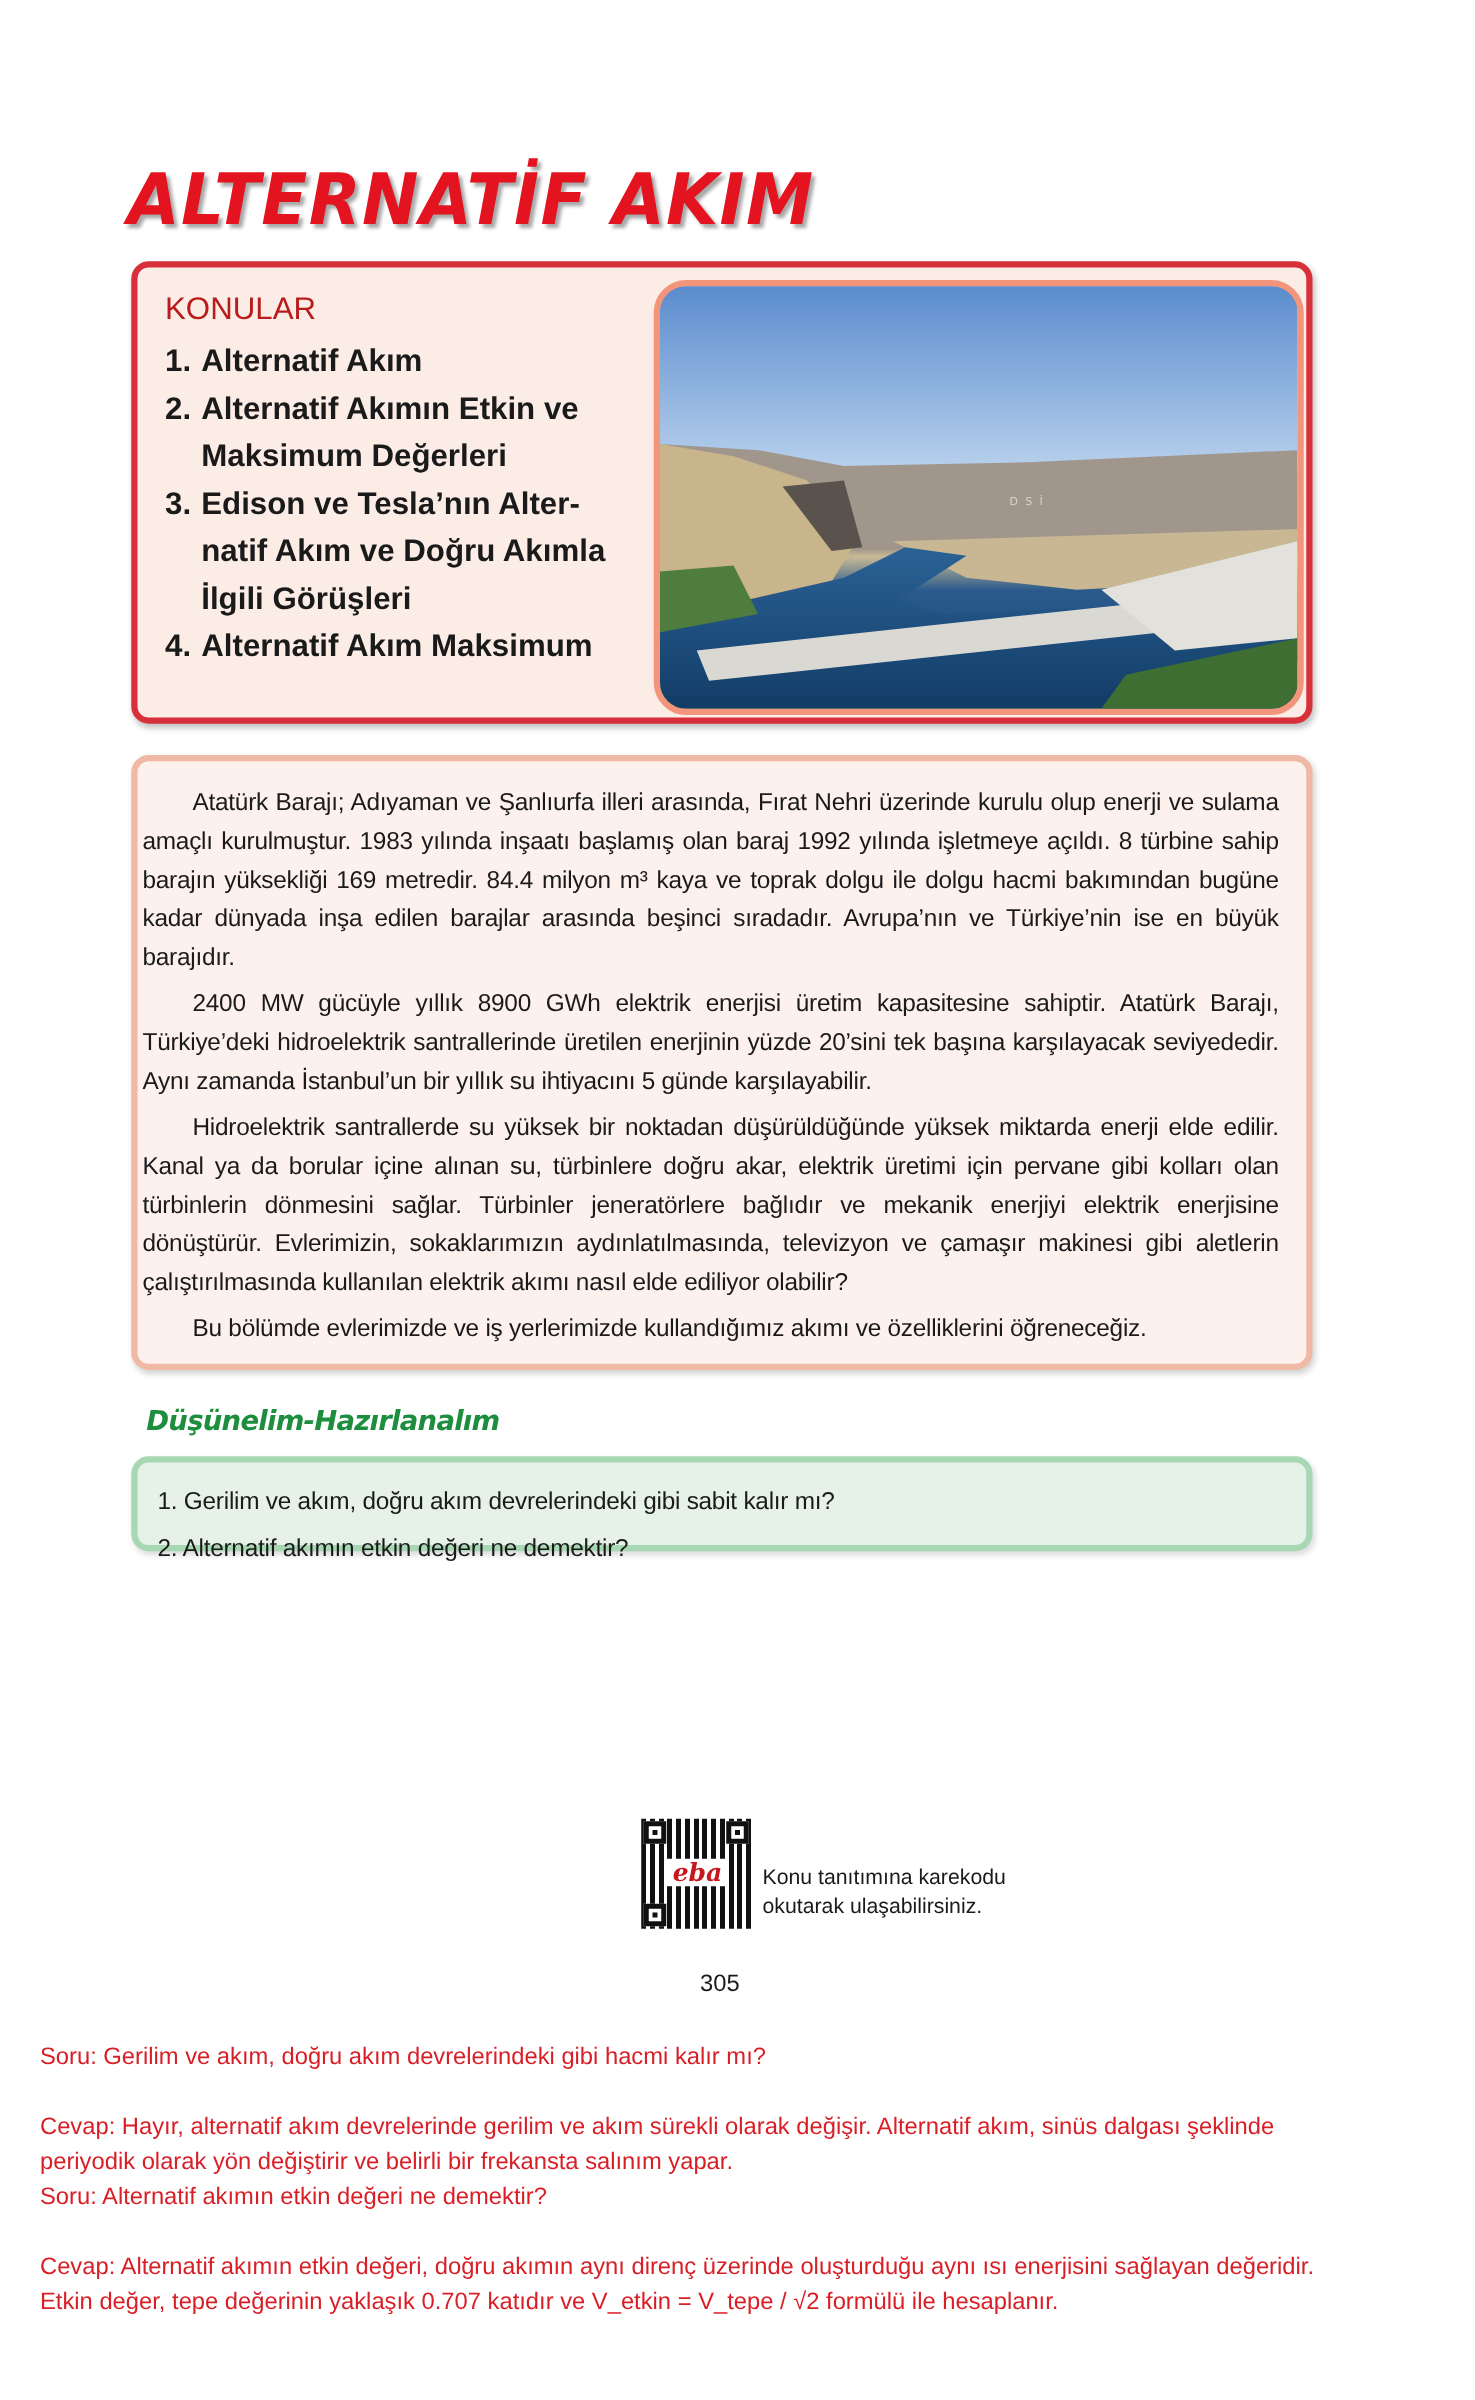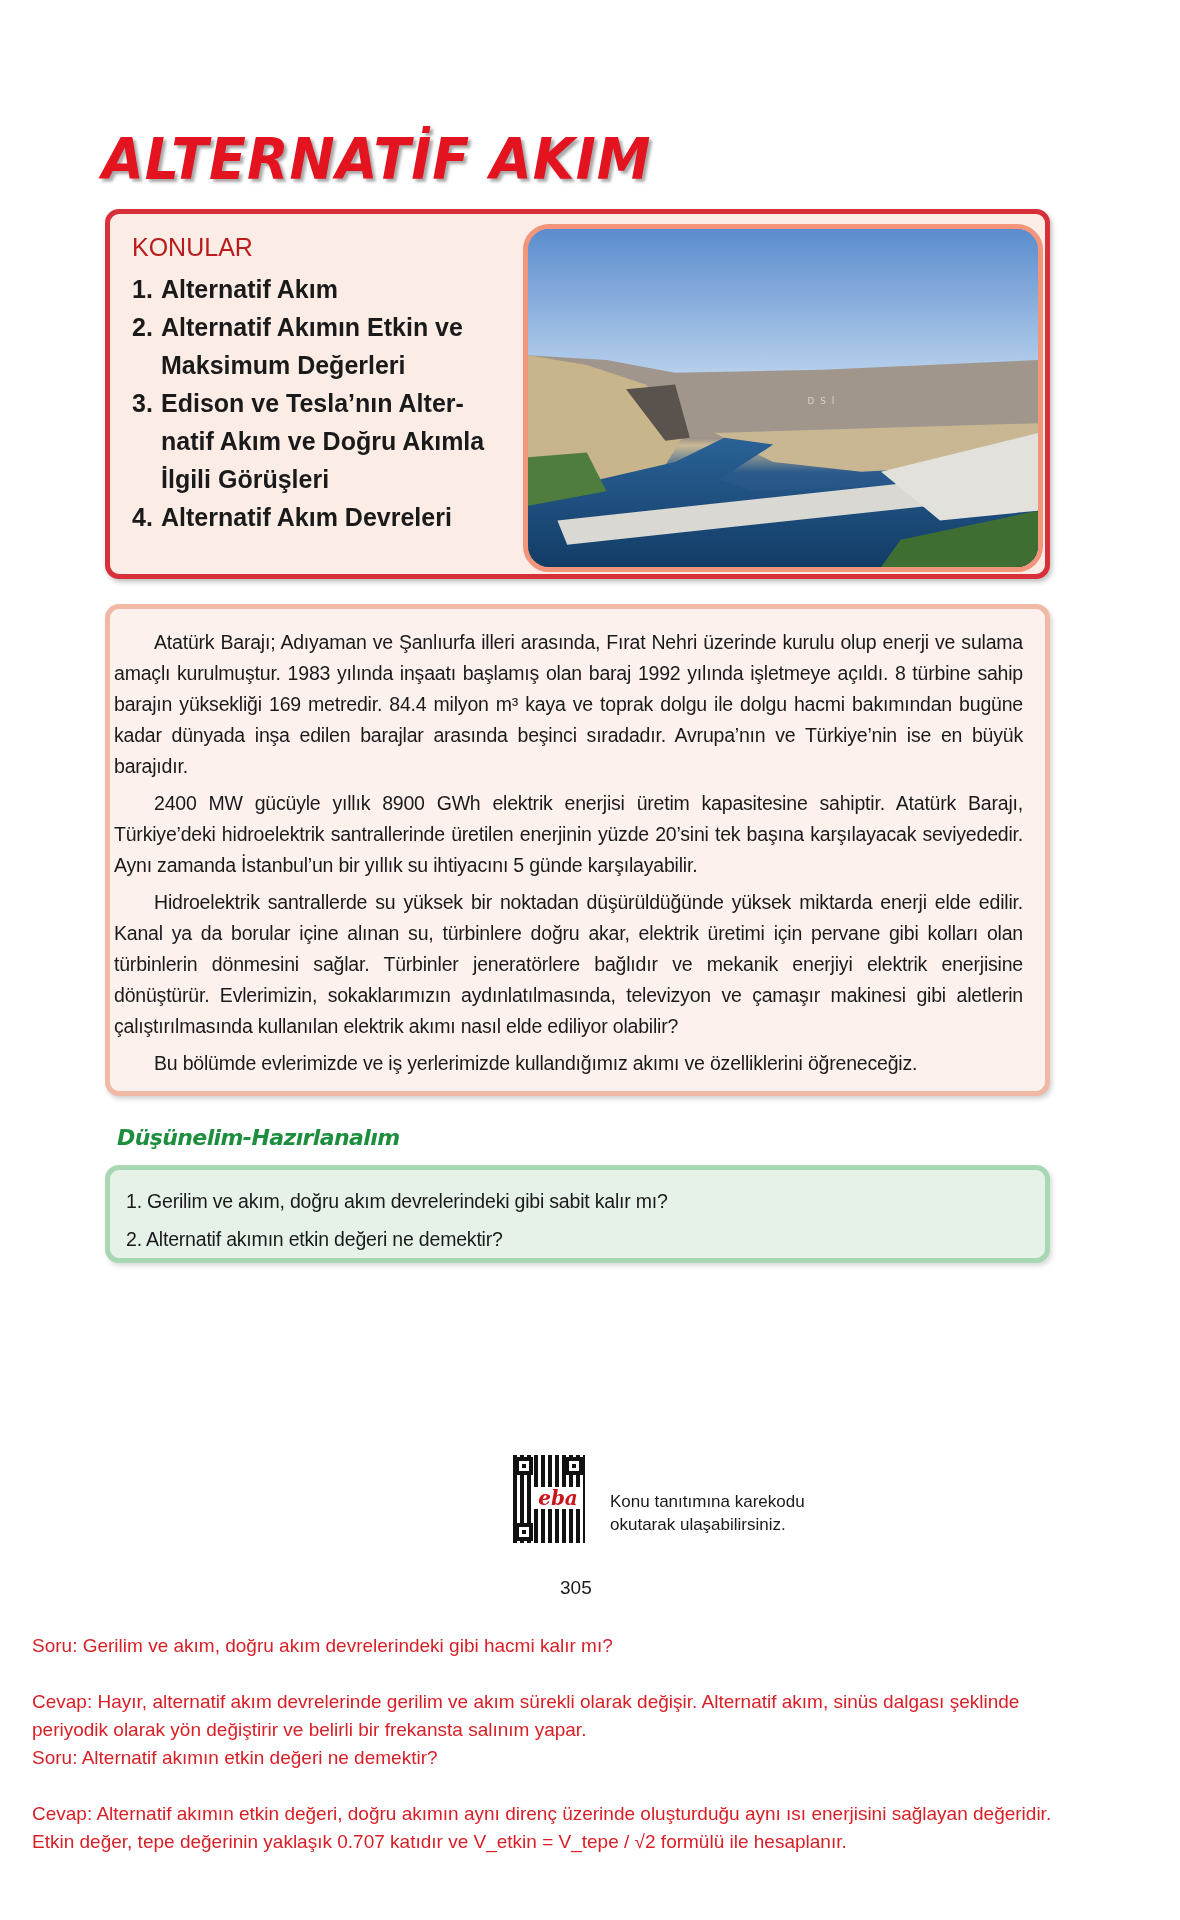--- a/index.html
+++ b/index.html
@@ -41,27 +41,27 @@
     margin: 0 0 6px 0; font-size: 19.5px; line-height: 31px; text-align: justify;
     text-indent: 40px; font-family: "Liberation Sans Narrow", "Liberation Sans", sans-serif;
     letter-spacing: -0.2px;
   }
   .section-title {
     position: absolute; left: 117px; top: 1125px;
     font-family: "DejaVu Sans", sans-serif; font-weight: bold; font-style: italic;
     font-size: 22px; color: #1d8d3e; letter-spacing: -0.6px;
   }
   .questions-box {
-    position: absolute; left: 105px; top: 1165px; width: 945px; height: 98px;
+    position: absolute; left: 105px; top: 1165px; width: 945px; height: 76px;
     box-sizing: border-box; border: 5px solid #a7d8b3; border-radius: 14px;
     background: #e6f2e8; box-shadow: 2px 3px 5px rgba(0,0,0,0.15); padding: 12px 16px;
   }
   .questions-box .q { font-size: 19.5px; line-height: 38px; letter-spacing: -0.2px; }
   .qr {
-    position: absolute; left: 513px; top: 1455px; width: 72px; height: 88px;
+    position: absolute; left: 513px; top: 1455px; width: 88px; height: 88px;
     background:
       repeating-linear-gradient(90deg, #111 0 4px, transparent 4px 7px),
       repeating-linear-gradient(0deg, #fff 0 3px, transparent 3px 6px);
     background-color: #fff;
   }
   .qr .finder { position: absolute; width: 18px; height: 18px; border: 4px solid #111; background: #fff; box-sizing: border-box; }
   .qr .finder::after { content: ""; position: absolute; left: 3px; top: 3px; width: 4px; height: 4px; background: #111; }
   .qr .eba {
     position: absolute; left: 20px; top: 32px; width: 50px; height: 22px; background: #fff;
     font-family: "DejaVu Serif", serif; font-style: italic; font-weight: bold; font-size: 20px;
@@ -78,21 +78,21 @@
 <body>
 
 <div class="title">ALTERNATİF AKIM</div>
 
 <div class="topics-box">
   <div class="topics-heading">KONULAR</div>
   <ul class="topics-list">
     <li><span class="num">1.</span><span>Alternatif  Akım</span></li>
     <li><span class="num">2.</span><span>Alternatif Akımın Etkin ve Maksimum Değerleri</span></li>
     <li><span class="num">3.</span><span>Edison ve Tesla’nın Alter-natif Akım ve Doğru Akımla İlgili Görüşleri</span></li>
-    <li><span class="num">4.</span><span>Alternatif Akım Devreleri</span></li>
+    <li><span class="num">4.</span><span>Alternatif Akım Maksimum</span></li>
   </ul>
   <div class="photo-frame">
     <svg viewBox="0 0 520 348" preserveAspectRatio="none">
       <defs>
         <linearGradient id="sky" x1="0" y1="0" x2="0" y2="1">
           <stop offset="0" stop-color="#5b8cce"></stop>
             <stop offset="1" stop-color="#b7d0ec"></stop>
         </linearGradient>
         <linearGradient id="water" x1="0" y1="0" x2="0" y2="1">
           <stop offset="0" stop-color="#2b6296"></stop>

